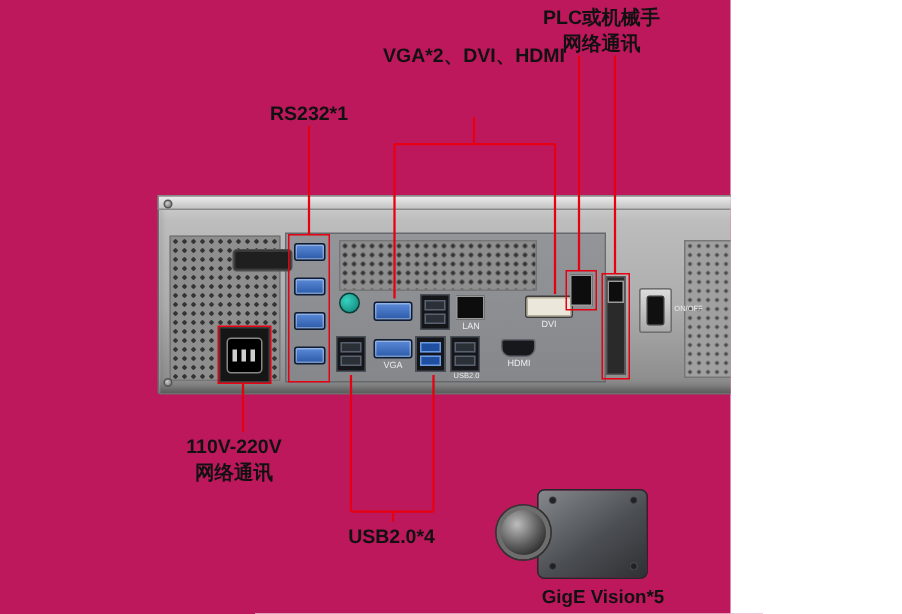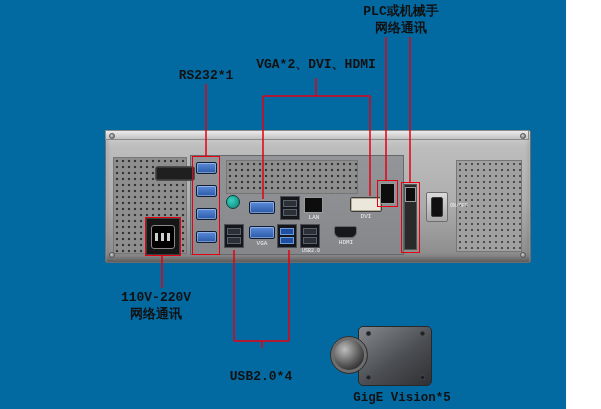--- a/index.html
+++ b/index.html
@@ -1,18 +1,18 @@
 <!DOCTYPE html>
 <html style="--ann: #e60012;"><head>
 <meta charset="utf-8">
 <style>
   html,body{margin:0;padding:0;background:#fff;}
   .canvas{
-    position:relative;width:566px;height:409px;background:#0369a1;overflow:hidden;
-    font-family:Liberation Mono, monospace;
+    position:relative;width:487px;height:409px;background:#be185d;overflow:hidden;
+    font-family:Liberation Sans, sans-serif;
   }
   
   .callout{
     position:absolute;transform:translateX(-50%);text-align:center;
     font-size:13px;font-weight:bold;color:#111;line-height:17px;white-space:nowrap;z-index:8;
   }
   .callout-sm{font-size:12.5px;}
   
   .chassis{
     position:absolute;left:105px;top:130px;width:424px;height:131px;
@@ -81,29 +81,29 @@
 </style>
 </head>
 <body>
 
 <div class="canvas">
 
   <div class="callout" style="left:401px;top:3px;">
     <div>PLC或机械手</div>
     <div>网络通讯</div>
   </div>
-  <div class="callout" style="left:316px;top:56px;">
+  <div class="callout" style="left:316px;top:28px;">
     <div>VGA*2、DVI、HDMI</div>
   </div>
   <div class="callout" style="left:206px;top:67px;">RS232*1</div>
   <div class="callout" style="left:156px;top:289px;">
     <div>110V-220V</div>
     <div>网络通讯</div>
   </div>
-  <div class="callout" style="left:261px;top:349px;margin-top:19px;">USB2.0*4</div>
+  <div class="callout" style="left:261px;top:349px;">USB2.0*4</div>
   <div class="callout callout-sm" style="left:402px;top:390px;">GigE Vision*5</div>
 
   <div class="chassis"></div>
   <div class="chassis-top"></div>
 
   <div class="screw" style="left:109px;top:133px;"></div>
   <div class="screw" style="left:520px;top:133px;"></div>
   <div class="screw" style="left:109px;top:252px;"></div>
   <div class="screw" style="left:520px;top:252px;"></div>
 

